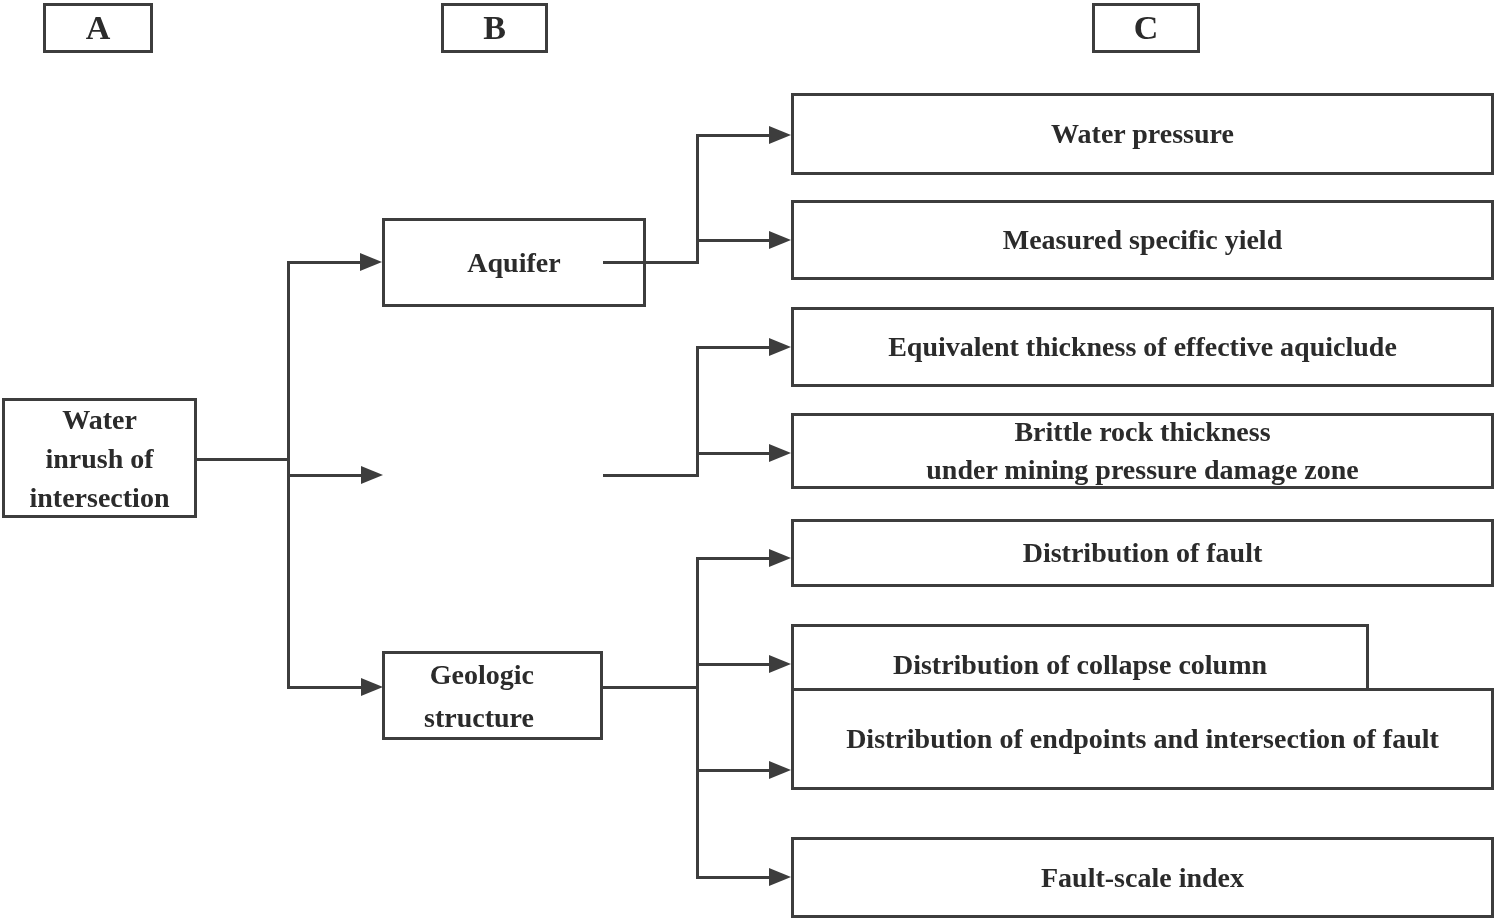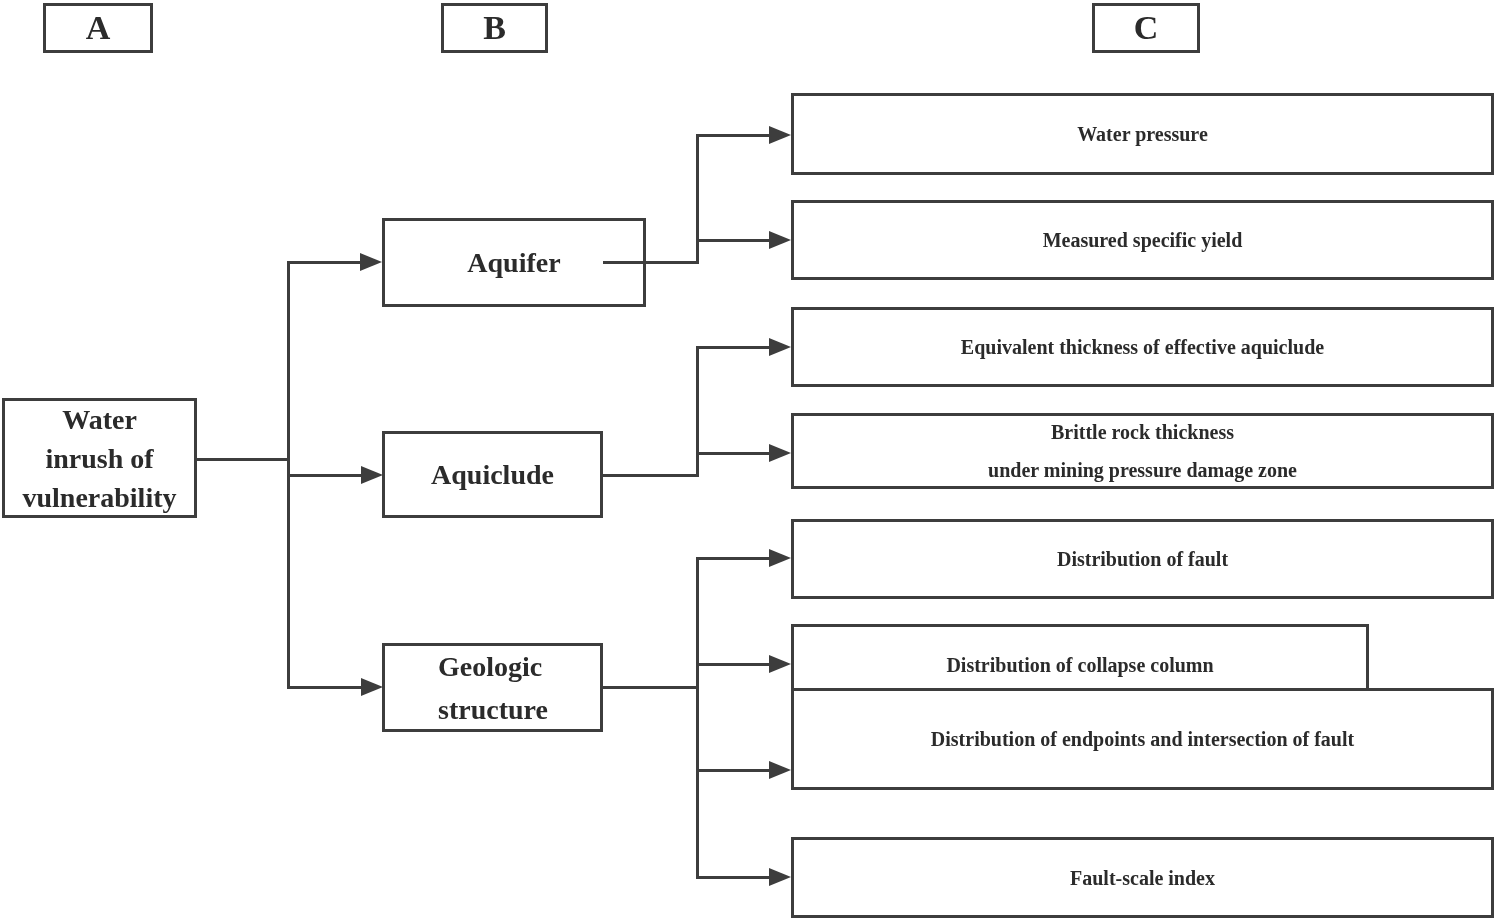--- a/index.html
+++ b/index.html
@@ -19,22 +19,22 @@
     font-weight:bold;
     display:flex;
     align-items:center;
     justify-content:center;
     text-align:center;
     white-space:pre-line;
   }
   .hdr{font-size:34px;}
   .root{font-size:28px;line-height:39px;}
   .bnode{font-size:28px;line-height:43px;}
-  .bnode.leftalign{justify-content:flex-start;text-align:left;padding-left:53px;}
-  .cnode{font-size:20px;line-height:38px;}
+  .bnode.leftalign{justify-content:flex-start;text-align:right;padding-left:39px;margin-top:8px;}
+  .cnode{font-size:28px;line-height:38px;}
   .h,.v{position:absolute;background:#3d3d3d;}
   .h{height:3px;}
   .v{width:3px;}
   .ah{
     position:absolute;width:0;height:0;
     border-top:9px solid transparent;
     border-bottom:9px solid transparent;
     border-left:22px solid #3d3d3d;
   }
 </style>
@@ -42,33 +42,32 @@
 <body>
 
 <div id="stage">
 
   <div class="box hdr" style="left:43px;top:3px;width:110px;height:50px;">A</div>
   <div class="box hdr" style="left:441px;top:3px;width:107px;height:50px;">B</div>
   <div class="box hdr" style="left:1092px;top:3px;width:108px;height:50px;">C</div>
 
   <div class="box root" style="left:2px;top:398px;width:195px;height:120px;">Water
 inrush of
-vulnerability</div>
+intersection</div>
 
   <div class="box bnode" style="left:382px;top:218px;width:264px;height:89px;">Aquifer</div>
-  <div class="box bnode" style="left:382px;top:431px;width:221px;height:87px;">Aquiclude</div>
   <div class="box bnode leftalign" style="left:382px;top:643px;width:221px;height:89px;">Geologic
 structure</div>
 
   <div class="box cnode" style="left:791px;top:93px;width:703px;height:82px;">Water pressure</div>
   <div class="box cnode" style="left:791px;top:200px;width:703px;height:80px;">Measured specific yield</div>
   <div class="box cnode" style="left:791px;top:307px;width:703px;height:80px;">Equivalent thickness of effective aquiclude</div>
   <div class="box cnode" style="left:791px;top:413px;width:703px;height:76px;">Brittle rock thickness
 under mining pressure damage zone</div>
-  <div class="box cnode" style="left:791px;top:519px;width:703px;height:80px;">Distribution of fault</div>
+  <div class="box cnode" style="left:791px;top:519px;width:703px;height:68px;">Distribution of fault</div>
   <div class="box cnode" style="left:791px;top:624px;width:578px;height:82px;">Distribution of collapse column</div>
   <div class="box cnode" style="left:791px;top:688px;width:703px;height:102px;">Distribution of endpoints and intersection of fault</div>
   <div class="box cnode" style="left:791px;top:837px;width:703px;height:81px;">Fault-scale index</div>
 
   <div class="h" style="left:197px;top:458px;width:93px;"></div>
   <div class="v" style="left:287px;top:261px;height:428px;"></div>
 
   <div class="h" style="left:288px;top:261px;width:73px;"></div>
   <div class="ah" style="left:360px;top:253px;"></div>
 

